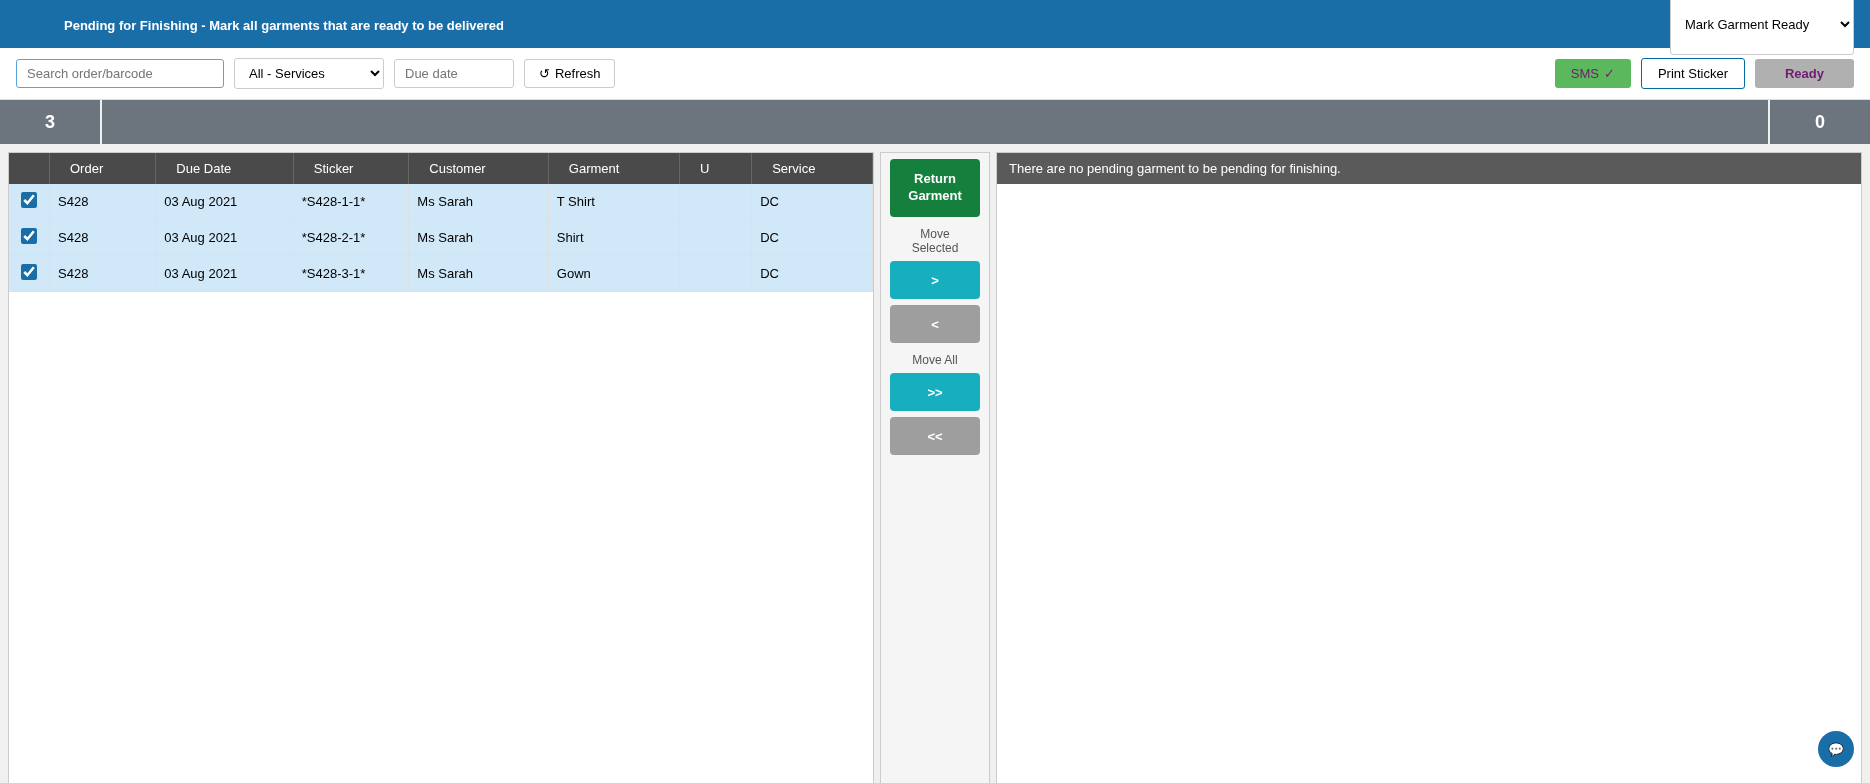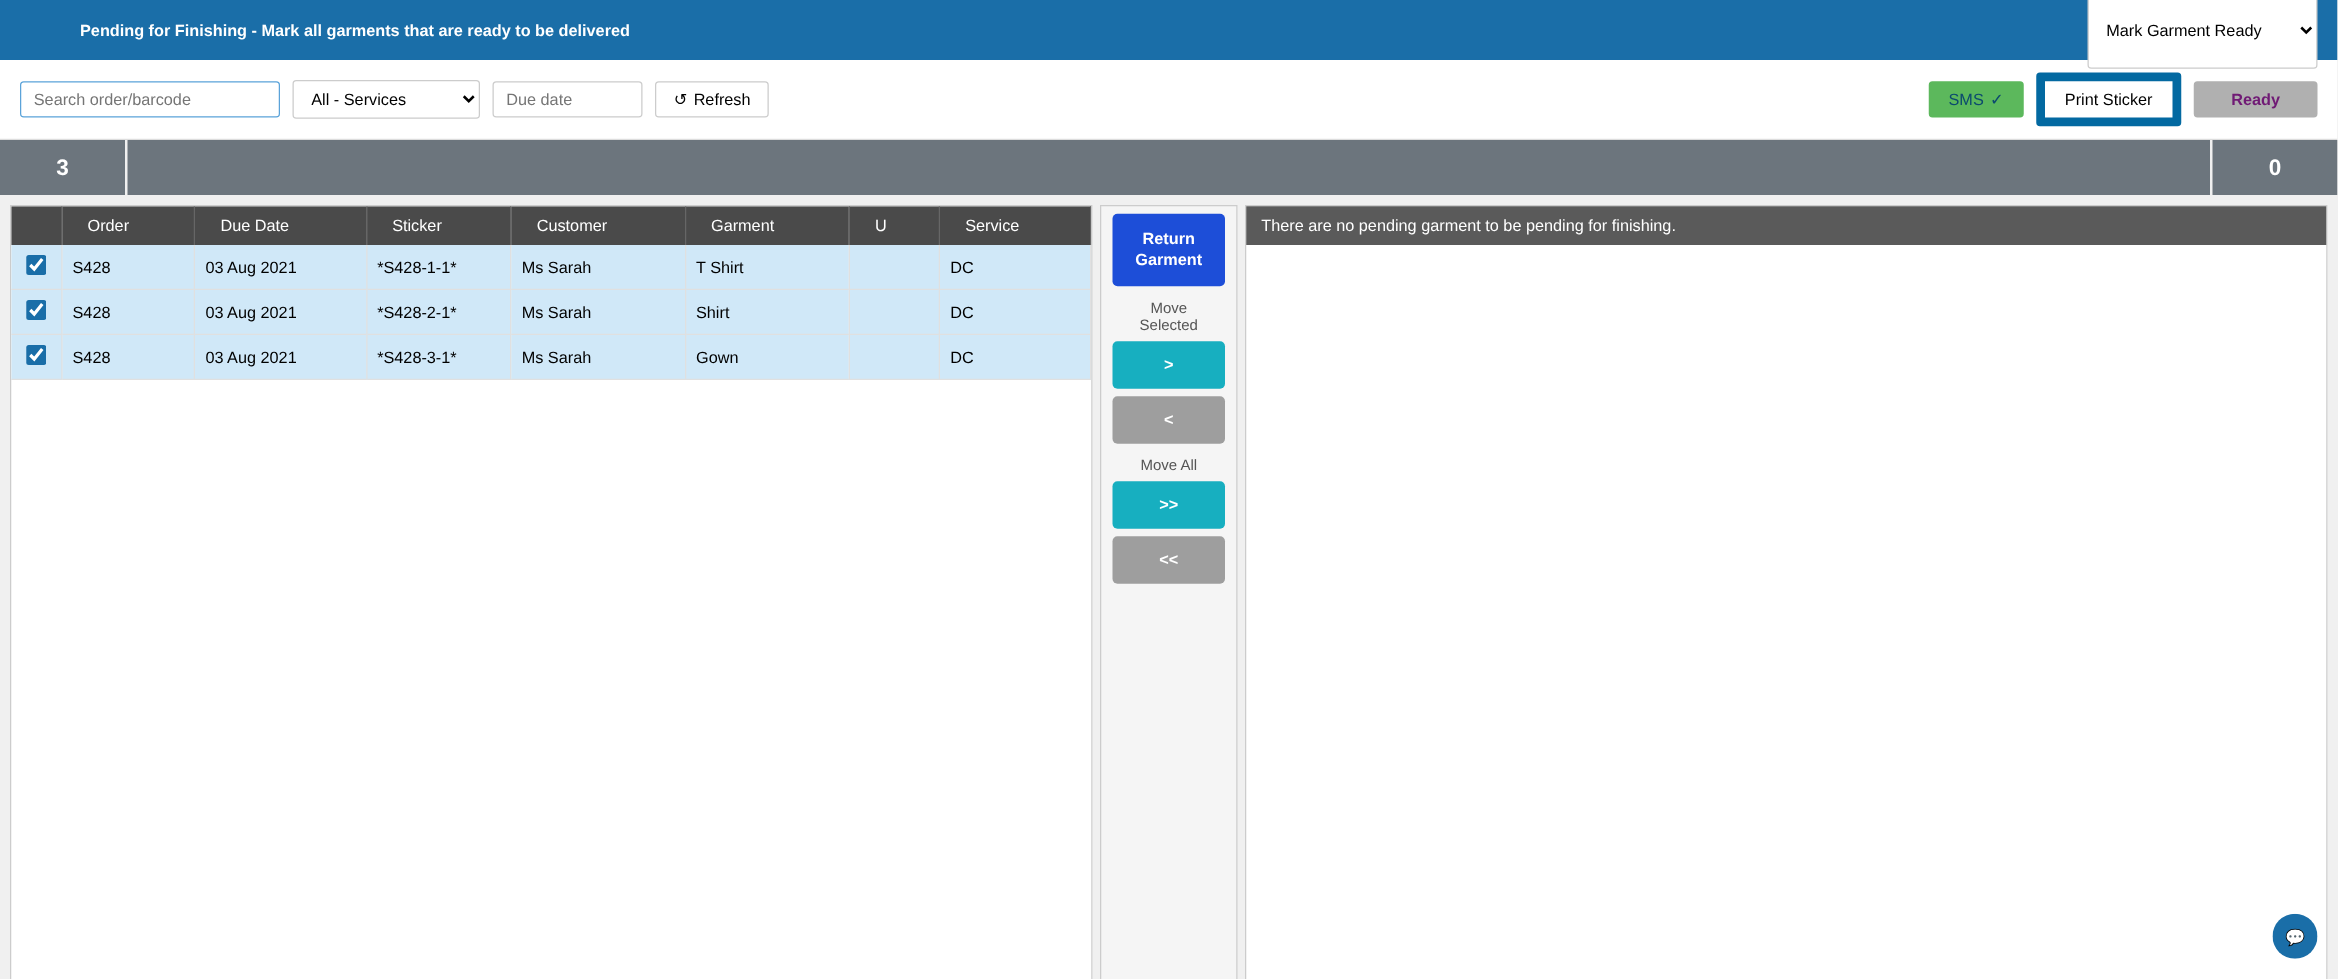--- a/index.html
+++ b/index.html
@@ -77,33 +77,33 @@
       padding: 6px 14px;
       cursor: pointer;
       display: flex;
       align-items: center;
       gap: 5px;
       font-size: 13px;
     }
     .spacer { flex: 1; }
     .sms-btn {
       background: #5cb85c;
-      color: #0c4a6e;
+      color: #701a75;
       border: none;
       border-radius: 3px;
       padding: 7px 16px;
       cursor: pointer;
       font-size: 13px;
       display: flex;
       align-items: center;
       gap: 5px;
     }
     .print-btn {
       background: white;
-      border: 7px solid #0369a1;
+      border: 1px solid #0369a1;
       border-radius: 3px;
       padding: 7px 16px;
       cursor: pointer;
       font-size: 13px;
     }
     .ready-btn {
       background: #b0b0b0;
       color: #701a75;
       border: none;
       border-radius: 3px;
@@ -202,21 +202,21 @@
       width: 110px;
       display: flex;
       flex-direction: column;
       align-items: center;
       gap: 6px;
       padding-top: 6px;
       background: #f5f5f5;
       border: 1px solid #ccc;
     }
     .return-btn {
-      background: #1d4ed8;
+      background: #15803d;
       color: white;
       border: none;
       border-radius: 4px;
       padding: 12px 10px;
       cursor: pointer;
       font-size: 13px;
       font-weight: bold;
       width: 90px;
       text-align: center;
       line-height: 1.3;

